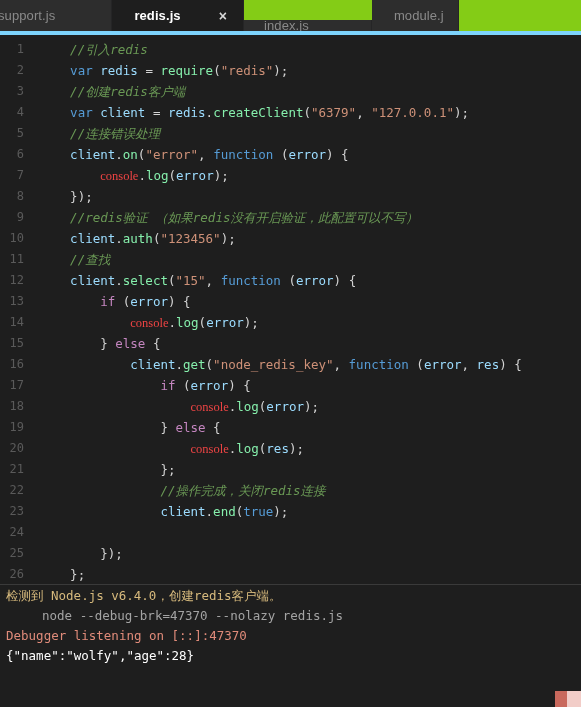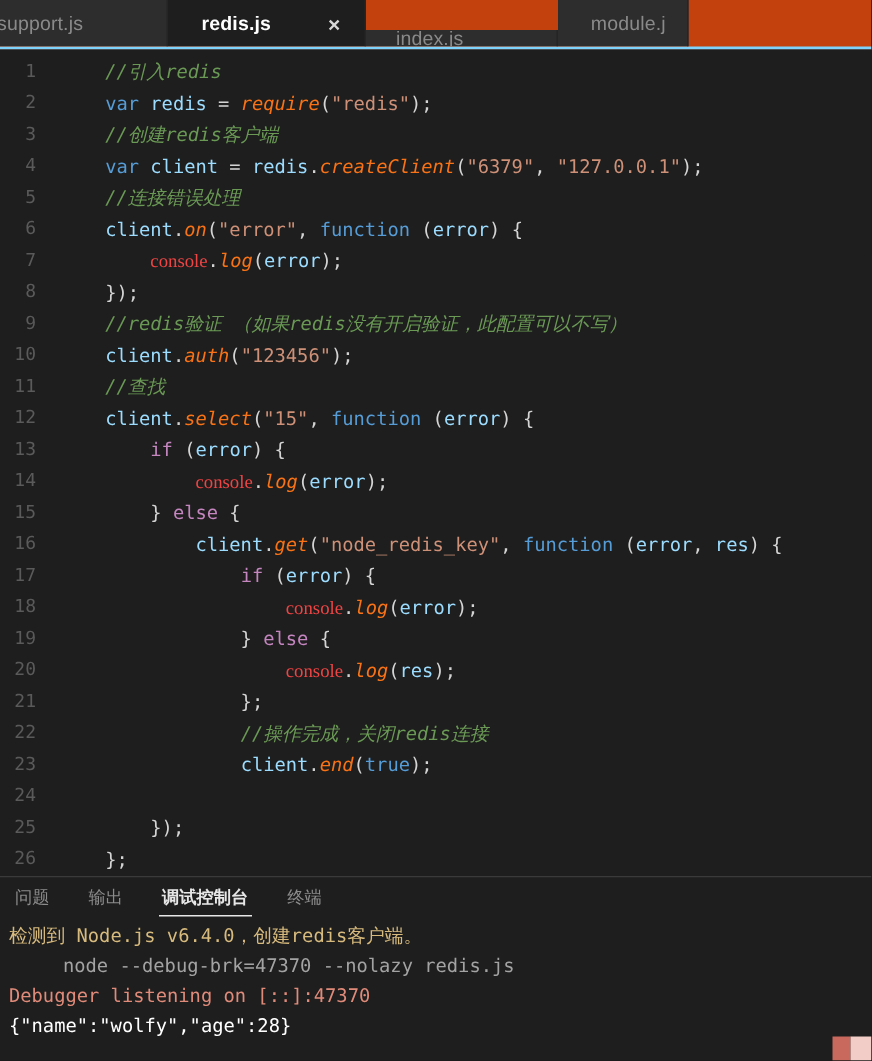--- a/index.html
+++ b/index.html
@@ -20,25 +20,25 @@
     display: flex;
     flex-direction: column;
     background: #1e1e1e;
     position: relative;
   }
 
   
   .tabbar {
     height: 31px;
     min-height: 31px;
-    background: #c2410c;
+    background: #84cc16;
     display: flex;
     align-items: stretch;
     overflow: hidden;
-    border-bottom: 2px solid #7dd3fc;
+    border-bottom: 4px solid #7dd3fc;
   }
   .tab {
     display: flex;
     align-items: center;
     padding: 0 14px;
     font-size: 13px;
     color: #8a8a8a;
     background: #2d2d2d;
     border-right: 1px solid #252526;
     white-space: nowrap;
@@ -96,21 +96,21 @@
   .ltext {
     flex: 1 1 auto;
     white-space: pre;
     overflow: hidden;
   }
   
   .c-com  { color: #6A9955; font-style: italic; }
   .c-key  { color: #569CD6; text-align: right; }
   .c-kw2  { color: #C586C0; }
   .c-var  { color: #9CDCFE; }
-  .c-fn   { color: #f97316; font-style: italic; }
+  .c-fn   { color: #86efac; }
   .c-str  { color: #CE9178; }
   .c-pln  { color: #D4D4D4; }
   .c-obj  { color: #ef4444; font-family: Liberation Serif, serif; }
   .c-bool { color: #569CD6; }
 
   
   .panel {
     height: 122px;
     min-height: 122px;
     background: #1e1e1e;
@@ -191,26 +191,20 @@
       <div class="tab" style="padding-left: 22px;">
         <span class="tab-label">module.j</span>
       </div>
     </div>
 
   <div class="editor">
     <div class="code-area" id="code-area"><div class="line"><div class="lno">1</div><div class="ltext"><span class="c-pln">    </span><span class="c-com">//引入redis</span></div></div><div class="line"><div class="lno">2</div><div class="ltext"><span class="c-pln">    </span><span class="c-key">var</span><span class="c-pln"> </span><span class="c-var">redis</span><span class="c-pln"> = </span><span class="c-fn">require</span><span class="c-pln">(</span><span class="c-str">"redis"</span><span class="c-pln">);</span></div></div><div class="line"><div class="lno">3</div><div class="ltext"><span class="c-pln">    </span><span class="c-com">//创建redis客户端</span></div></div><div class="line"><div class="lno">4</div><div class="ltext"><span class="c-pln">    </span><span class="c-key">var</span><span class="c-pln"> </span><span class="c-var">client</span><span class="c-pln"> = </span><span class="c-var">redis</span><span class="c-pln">.</span><span class="c-fn">createClient</span><span class="c-pln">(</span><span class="c-str">"6379"</span><span class="c-pln">, </span><span class="c-str">"127.0.0.1"</span><span class="c-pln">);</span></div></div><div class="line"><div class="lno">5</div><div class="ltext"><span class="c-pln">    </span><span class="c-com">//连接错误处理</span></div></div><div class="line"><div class="lno">6</div><div class="ltext"><span class="c-pln">    </span><span class="c-var">client</span><span class="c-pln">.</span><span class="c-fn">on</span><span class="c-pln">(</span><span class="c-str">"error"</span><span class="c-pln">, </span><span class="c-key">function</span><span class="c-pln"> (</span><span class="c-var">error</span><span class="c-pln">) {</span></div></div><div class="line"><div class="lno">7</div><div class="ltext"><span class="c-pln">        </span><span class="c-obj">console</span><span class="c-pln">.</span><span class="c-fn">log</span><span class="c-pln">(</span><span class="c-var">error</span><span class="c-pln">);</span></div></div><div class="line"><div class="lno">8</div><div class="ltext"><span class="c-pln">    });</span></div></div><div class="line"><div class="lno">9</div><div class="ltext"><span class="c-pln">    </span><span class="c-com">//redis验证 （如果redis没有开启验证，此配置可以不写）</span></div></div><div class="line"><div class="lno">10</div><div class="ltext"><span class="c-pln">    </span><span class="c-var">client</span><span class="c-pln">.</span><span class="c-fn">auth</span><span class="c-pln">(</span><span class="c-str">"123456"</span><span class="c-pln">);</span></div></div><div class="line"><div class="lno">11</div><div class="ltext"><span class="c-pln">    </span><span class="c-com">//查找</span></div></div><div class="line"><div class="lno">12</div><div class="ltext"><span class="c-pln">    </span><span class="c-var">client</span><span class="c-pln">.</span><span class="c-fn">select</span><span class="c-pln">(</span><span class="c-str">"15"</span><span class="c-pln">, </span><span class="c-key">function</span><span class="c-pln"> (</span><span class="c-var">error</span><span class="c-pln">) {</span></div></div><div class="line"><div class="lno">13</div><div class="ltext"><span class="c-pln">        </span><span class="c-kw2">if</span><span class="c-pln"> (</span><span class="c-var">error</span><span class="c-pln">) {</span></div></div><div class="line"><div class="lno">14</div><div class="ltext"><span class="c-pln">            </span><span class="c-obj">console</span><span class="c-pln">.</span><span class="c-fn">log</span><span class="c-pln">(</span><span class="c-var">error</span><span class="c-pln">);</span></div></div><div class="line"><div class="lno">15</div><div class="ltext"><span class="c-pln">        } </span><span class="c-kw2">else</span><span class="c-pln"> {</span></div></div><div class="line"><div class="lno">16</div><div class="ltext"><span class="c-pln">            </span><span class="c-var">client</span><span class="c-pln">.</span><span class="c-fn">get</span><span class="c-pln">(</span><span class="c-str">"node_redis_key"</span><span class="c-pln">, </span><span class="c-key">function</span><span class="c-pln"> (</span><span class="c-var">error</span><span class="c-pln">, </span><span class="c-var">res</span><span class="c-pln">) {</span></div></div><div class="line"><div class="lno">17</div><div class="ltext"><span class="c-pln">                </span><span class="c-kw2">if</span><span class="c-pln"> (</span><span class="c-var">error</span><span class="c-pln">) {</span></div></div><div class="line"><div class="lno">18</div><div class="ltext"><span class="c-pln">                    </span><span class="c-obj">console</span><span class="c-pln">.</span><span class="c-fn">log</span><span class="c-pln">(</span><span class="c-var">error</span><span class="c-pln">);</span></div></div><div class="line"><div class="lno">19</div><div class="ltext"><span class="c-pln">                } </span><span class="c-kw2">else</span><span class="c-pln"> {</span></div></div><div class="line"><div class="lno">20</div><div class="ltext"><span class="c-pln">                    </span><span class="c-obj">console</span><span class="c-pln">.</span><span class="c-fn">log</span><span class="c-pln">(</span><span class="c-var">res</span><span class="c-pln">);</span></div></div><div class="line"><div class="lno">21</div><div class="ltext"><span class="c-pln">                };</span></div></div><div class="line"><div class="lno">22</div><div class="ltext"><span class="c-pln">                </span><span class="c-com">//操作完成，关闭redis连接</span></div></div><div class="line"><div class="lno">23</div><div class="ltext"><span class="c-pln">                </span><span class="c-var">client</span><span class="c-pln">.</span><span class="c-fn">end</span><span class="c-pln">(</span><span class="c-bool">true</span><span class="c-pln">);</span></div></div><div class="line"><div class="lno">24</div><div class="ltext"><span class="c-pln"></span></div></div><div class="line"><div class="lno">25</div><div class="ltext"><span class="c-pln">        });</span></div></div><div class="line"><div class="lno">26</div><div class="ltext"><span class="c-pln">    };</span></div></div></div>
   </div>
 
   <div class="panel">
-    <div class="panel-tabs" id="panel-tabs">
-        <div class="panel-tab">问题</div>
-        <div class="panel-tab">输出</div>
-        <div class="panel-tab active">调试控制台</div>
-        <div class="panel-tab">终端</div>
-      </div>
     <div class="console" id="console"><div class="cline cl-warn">检测到 Node.js v6.4.0，创建redis客户端。</div><div class="cline cl-cmd">node --debug-brk=47370 --nolazy redis.js</div><div class="cline cl-err">Debugger listening on [::]:47370</div><div class="cline cl-out">{"name":"wolfy","age":28}</div></div>
   </div>
 
   <div class="corner-chip">
     <div class="c1"></div>
     <div class="c2"></div>
   </div>
 </div>
 
 </body></html>

